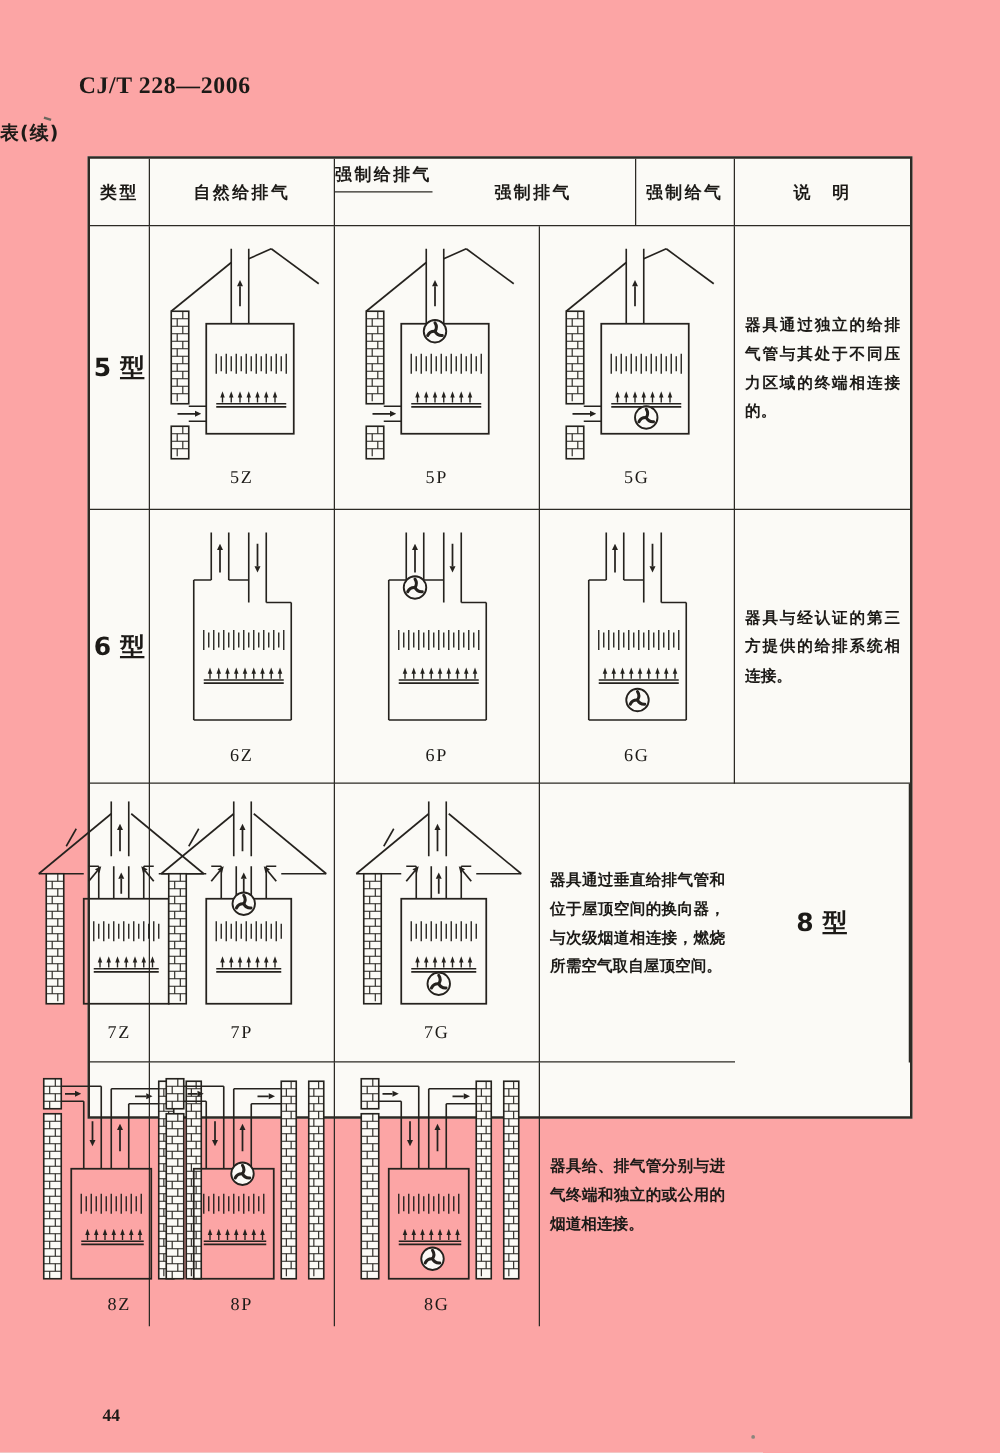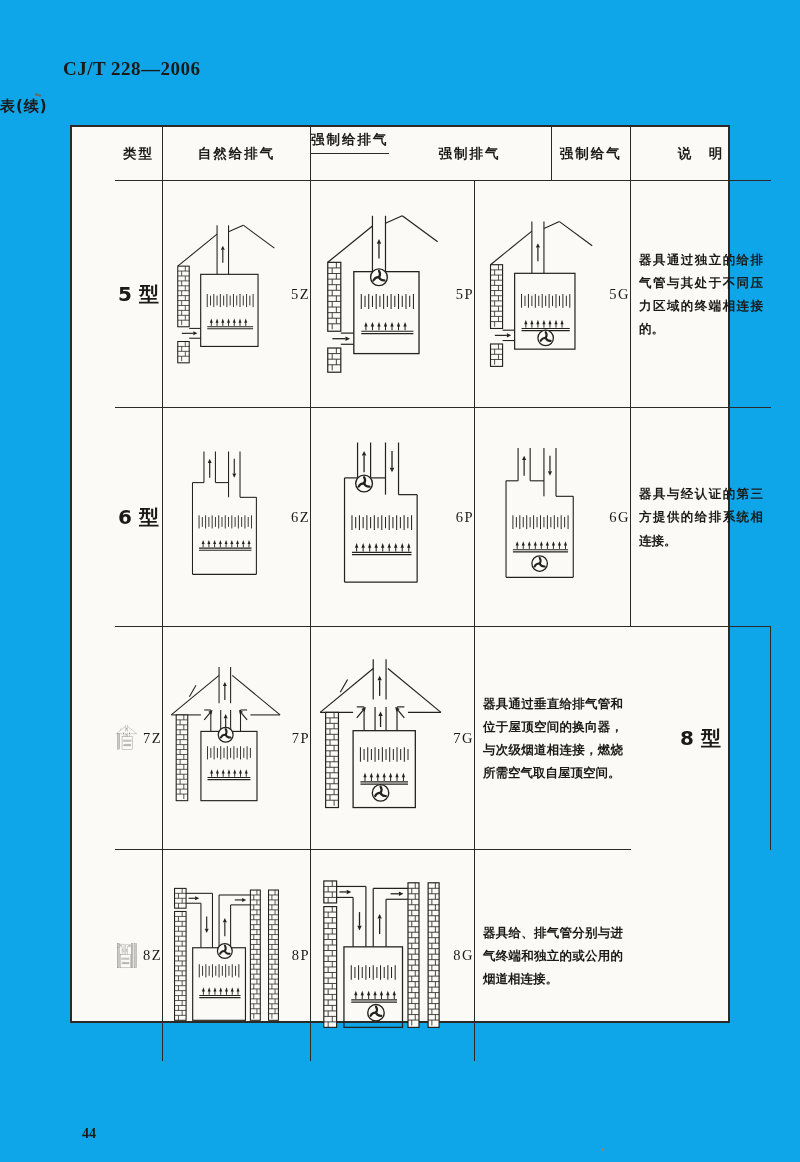--- a/index.html
+++ b/index.html
@@ -1,39 +1,38 @@
 <!DOCTYPE html>
 <html><head>
 <meta charset="utf-8">
 <style>
   html,body{margin:0;padding:0;}
   body{background:#d8d6d2;}
   .page{
     position:relative;width:800px;height:1162px;margin:0 auto;
-    background:#0ea5e9;color:#1c1a17;
+    background:#fca5a5;color:#1c1a17;
     font-family:"DejaVu Sans","Liberation Sans",sans-serif;
     overflow:hidden;
   }
   .docnum{
     position:absolute;left:63px;top:58px;
     font-family:"Liberation Serif","DejaVu Serif",serif;
     font-weight:bold;font-size:19px;letter-spacing:.5px;
   }
   .ttitle{
     position:absolute;left:0;top:97px;width:800px;
     font-weight:bold;font-size:15px;letter-spacing:1px;
   }
   .tbl{
-    position:absolute;left:70px;top:125px;width:660px;height:898px;
+    position:absolute;left:70px;top:125px;width:660px;height:770px;
     border:2px solid #2c2a25;box-sizing:border-box;
     display:grid;
     grid-template-columns:48px 148px 164px 156px 140px;
     grid-template-rows:54px 227px 219px 223px 211px;
     background:#fbfaf6;
-    padding-left:43px;
   }
   .c{
     box-sizing:border-box;
     border-right:1px solid #2c2a25;border-bottom:1px solid #2c2a25;
     display:flex;align-items:center;justify-content:center;
   }
   .c.lastcol{border-right:none;}
   .c.lastrow{border-bottom:none;}
   .hcell{font-weight:bold;font-size:13.5px;letter-spacing:2px;}
   .fgroup{flex-direction:row;align-items:stretch;justify-content:flex-start;padding:0;}
@@ -42,21 +41,21 @@
     border-bottom:1px solid #2c2a25;font-weight:bold;font-size:13.5px;letter-spacing:2px;
   }
   .fgroup .fbot{flex:1;display:flex;align-items:stretch;}
   .fgroup .fbot .fsub{
     display:flex;align-items:center;justify-content:center;
     font-weight:bold;font-size:13.5px;letter-spacing:2px;
   }
   .fgroup .fbot .fsub.fe{width:163px;border-right:1px solid #2c2a25;box-sizing:border-box;text-align:center;}
   .fgroup .fbot .fsub.fi{flex:1;}
   .typecell{font-weight:bold;font-size:20px;white-space:nowrap;}
-  .dcell{flex-direction:row;gap:5px;}
+  .dcell{flex-direction:column;gap:5px;}
   .dlabel{
     font-family:"Liberation Serif","DejaVu Serif",serif;
     font-size:14.5px;letter-spacing:1.5px;color:#1c1a17;
   }
   .desc{padding:0 8px;}
   .desc .dtext{
     font-size:12.5px;font-weight:600;line-height:1.85;
     text-align:justify;text-justify:inter-ideograph;
   }
   .pagenum{

